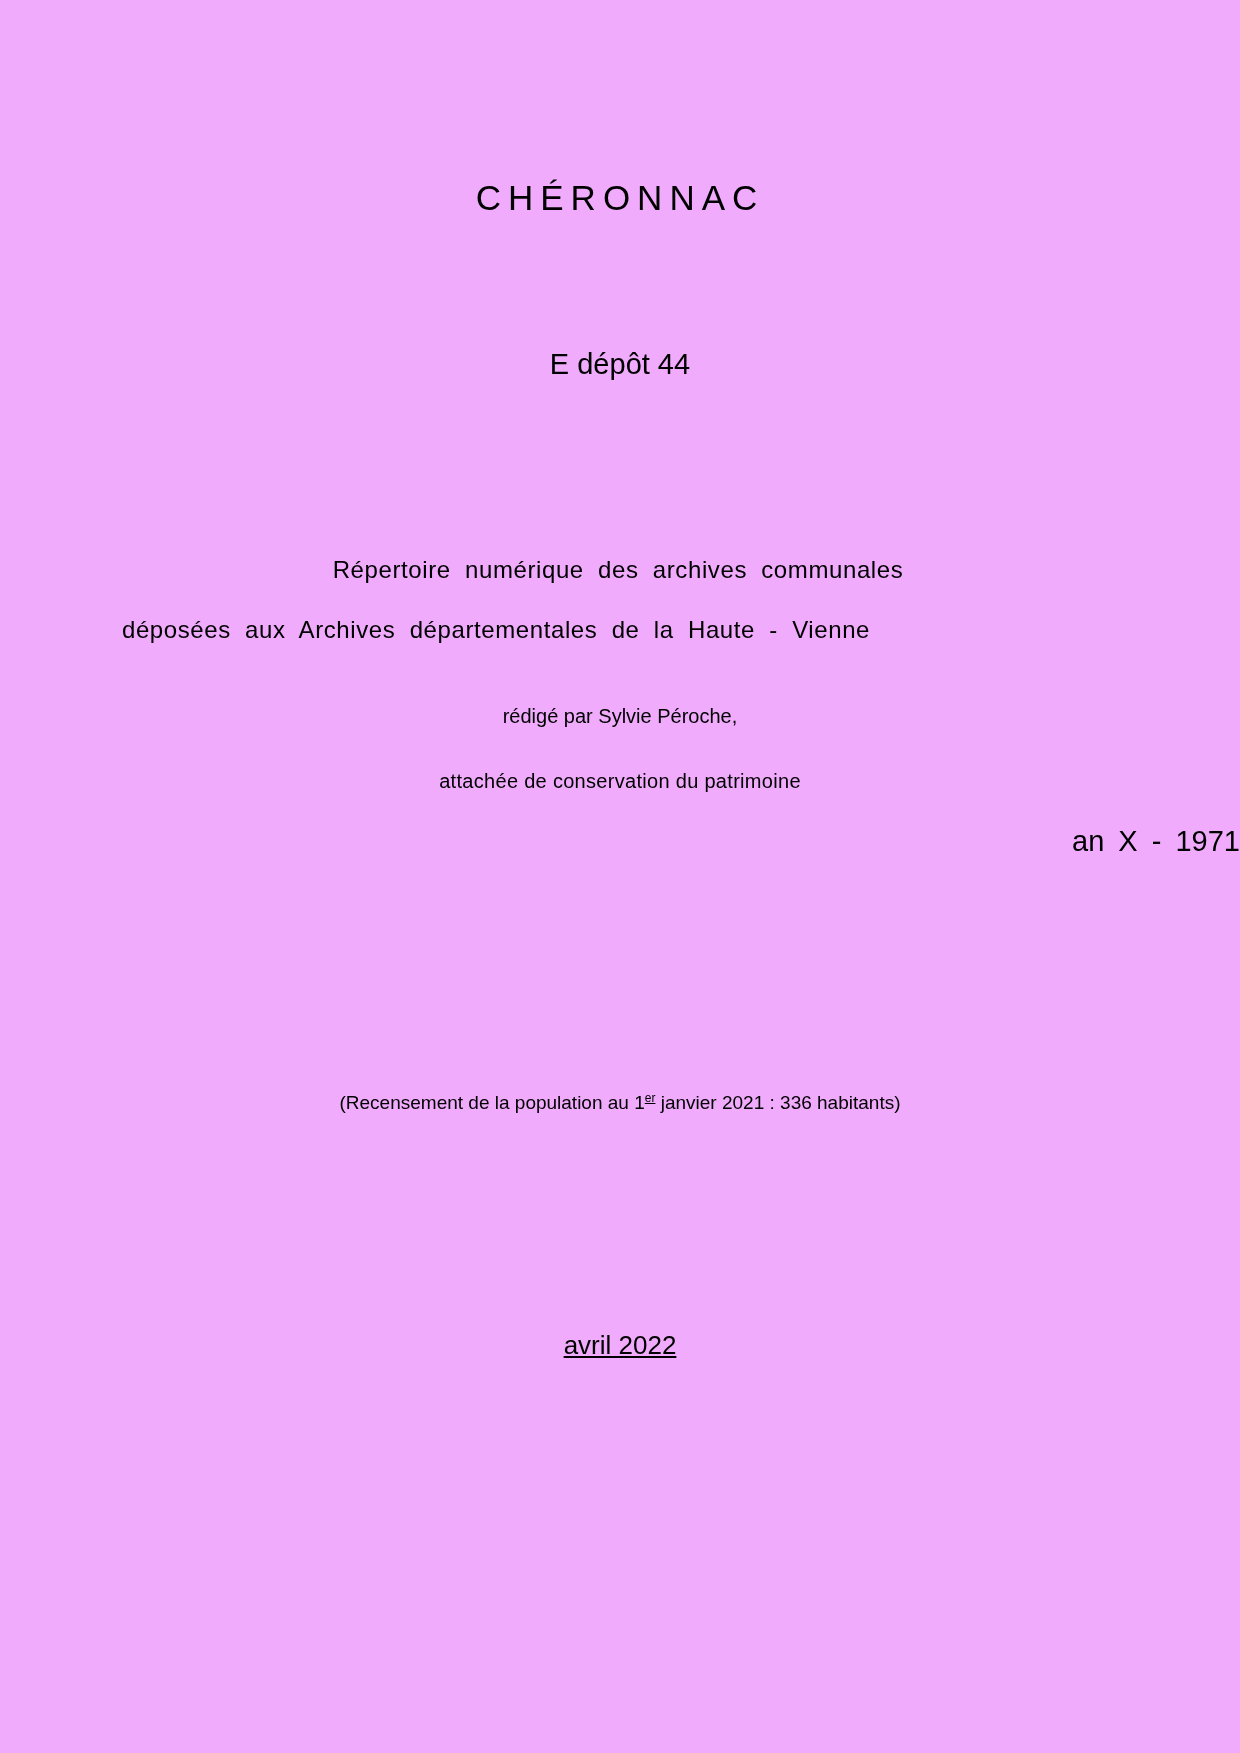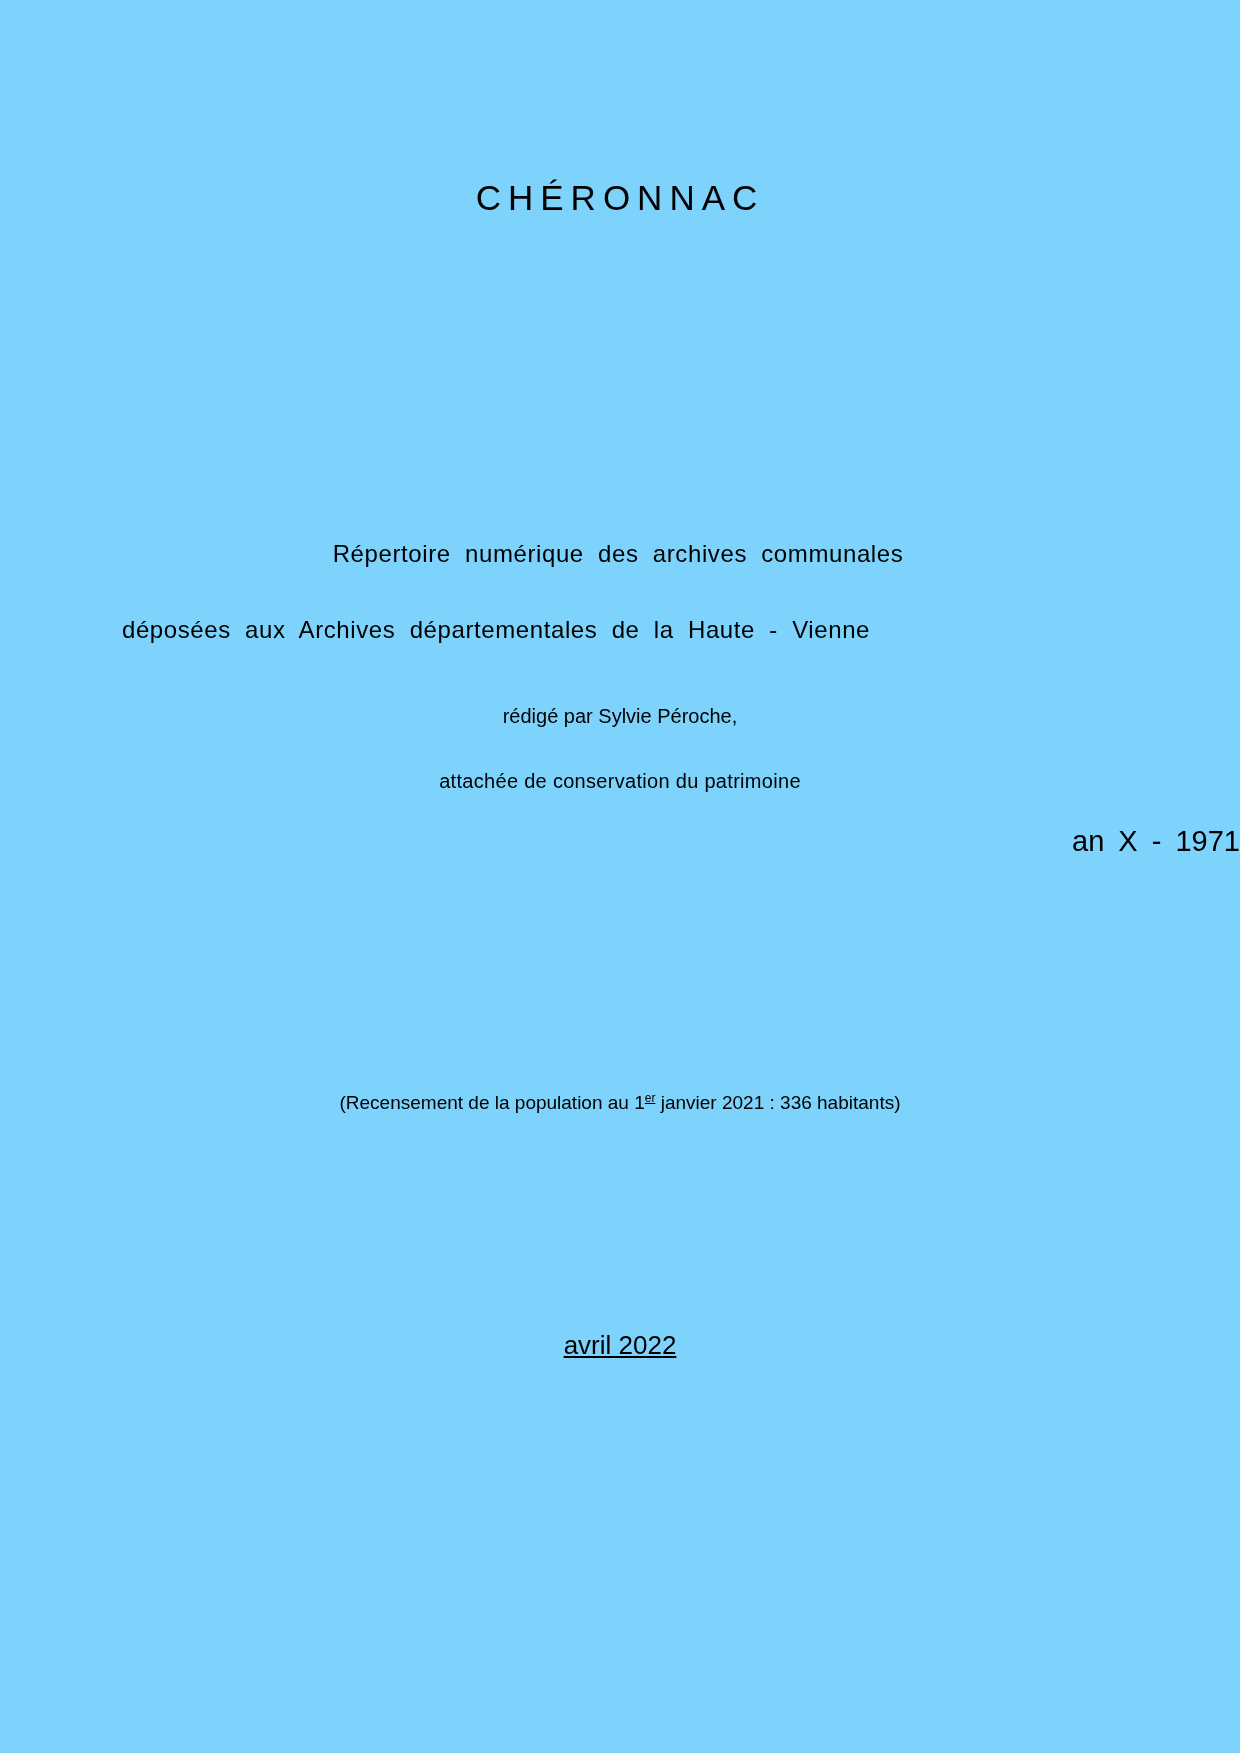--- a/index.html
+++ b/index.html
@@ -12,21 +12,21 @@
     height: 1753px;
     font-family: "Liberation Sans", sans-serif;
     color: #000000;
     -webkit-font-smoothing: antialiased;
   }
   .page {
     position: relative;
     width: 1240px;
     height: 1753px;
     box-sizing: border-box;
-    background: #7dd3fc;
+    background: #f0abfc;
     overflow: hidden;
   }
   .center {
     text-align: center;
   }
 
   
   .commune-title {
     position: absolute;
     top: 178px;
@@ -44,21 +44,21 @@
     top: 348px;
     left: 0;
     width: 1240px;
     font-size: 29px;
     font-weight: 400;
   }
 
   
   .desc-line1 {
     position: absolute;
-    top: 540px;
+    top: 556px;
     left: 0;
     width: 1236px;
     font-size: 24px;
     letter-spacing: 0.6px;
     word-spacing: 7px;
   }
   .desc-line2 {
     position: absolute;
     top: 616px;
     left: 0;
@@ -121,20 +121,21 @@
     text-decoration: underline;
   }
 </style>
 </head>
 <body>
 
 <div class="page">
 
   <div class="commune-title center">CHÉRONNAC</div>
 
+  <div class="cote center">E dépôt 44</div>
 
   <div class="desc-line1 center">Répertoire numérique des archives communales</div>
 
   <div class="desc-line2 center">déposées aux Archives départementales de la Haute - Vienne</div>
 
   <div class="author-line1 center">rédigé par Sylvie Péroche,</div>
 
   <div class="author-line2 center">attachée de conservation du patrimoine</div>
 
   <div class="daterange center">an X  -  1971</div>

